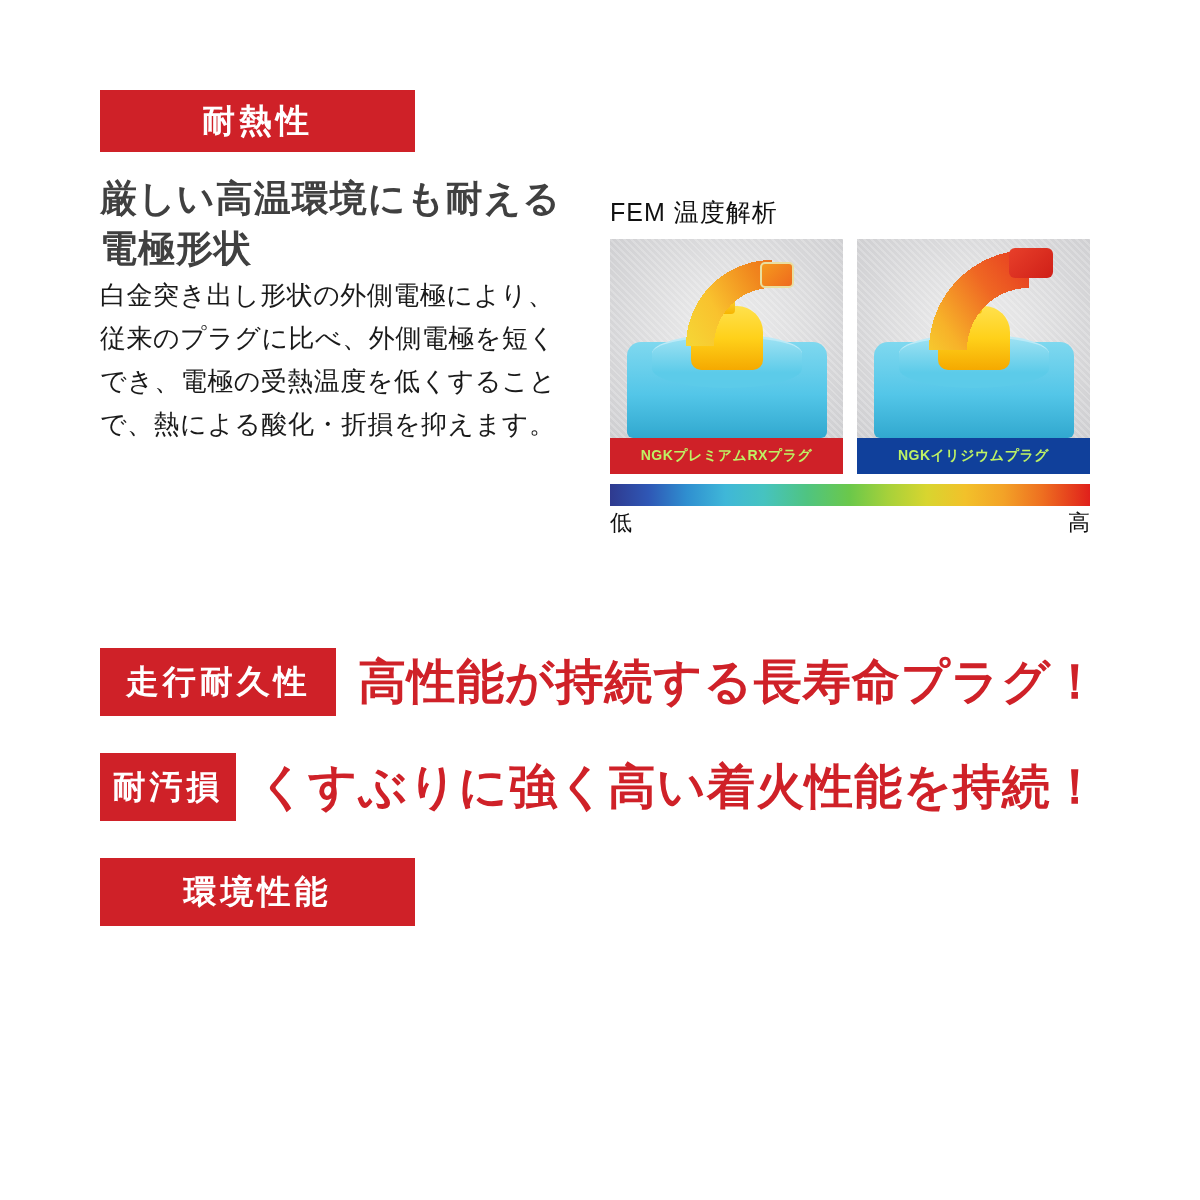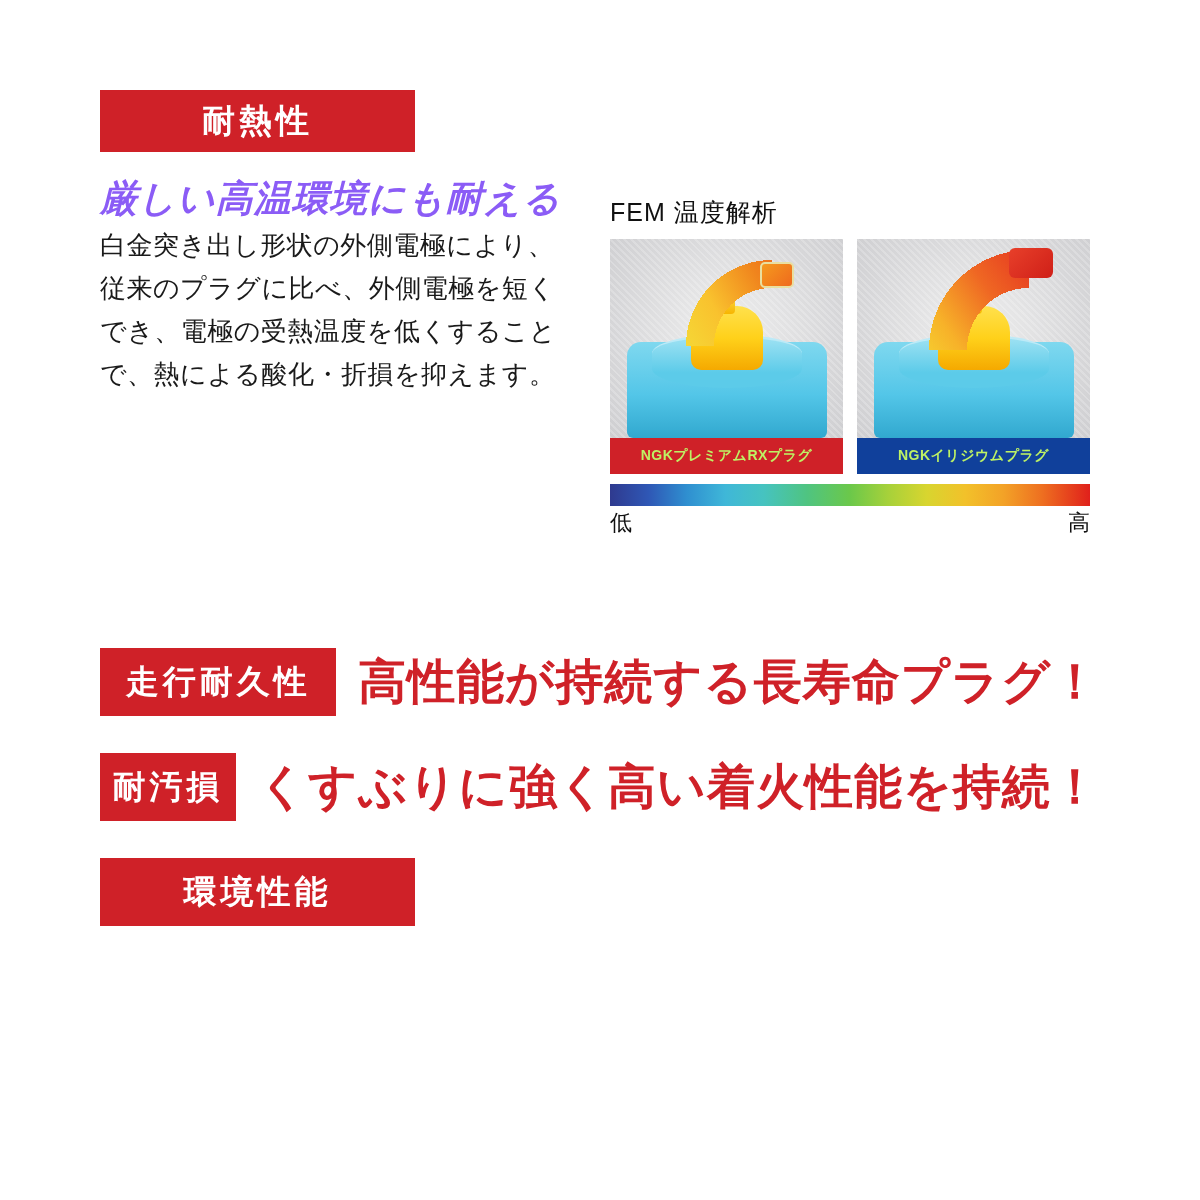--- a/index.html
+++ b/index.html
@@ -30,27 +30,26 @@
     font-weight: bold;
     letter-spacing: 4px;
   }
   .tag-heat {
     width: 315px;
     height: 62px;
     line-height: 62px;
     font-size: 33px;
   }
   .lead {
-    color: #8b5cf6;
+    color: #404040;
     font-size: 37px;
     font-weight: bold;
     line-height: 1.35;
     margin-top: 22px;
     letter-spacing: 1px;
-    font-style: italic;
   }
   .body-text {
     color: #1a1a1a;
     font-size: 26px;
     line-height: 1.65;
     width: 480px;
     letter-spacing: 0.5px;
   }
 
   
@@ -206,20 +205,21 @@
 </style>
 </head>
 <body>
 
 <div class="page">
 
   <div class="sec1">
     <div class="red-tag tag-heat">耐熱性</div>
     <div class="lead">
       <div>厳しい高温環境にも耐える</div>
+      <div>電極形状</div>
     </div>
     <div class="body-text">白金突き出し形状の外側電極により、従来のプラグに比べ、外側電極を短くでき、電極の受熱温度を低くすることで、熱による酸化・折損を抑えます。</div>
   </div>
 
   <div class="fem">
     <div class="fem-title">FEM 温度解析</div>
     <div class="fem-panels">
 
       <div class="panel">
         <div class="hatch"></div>

